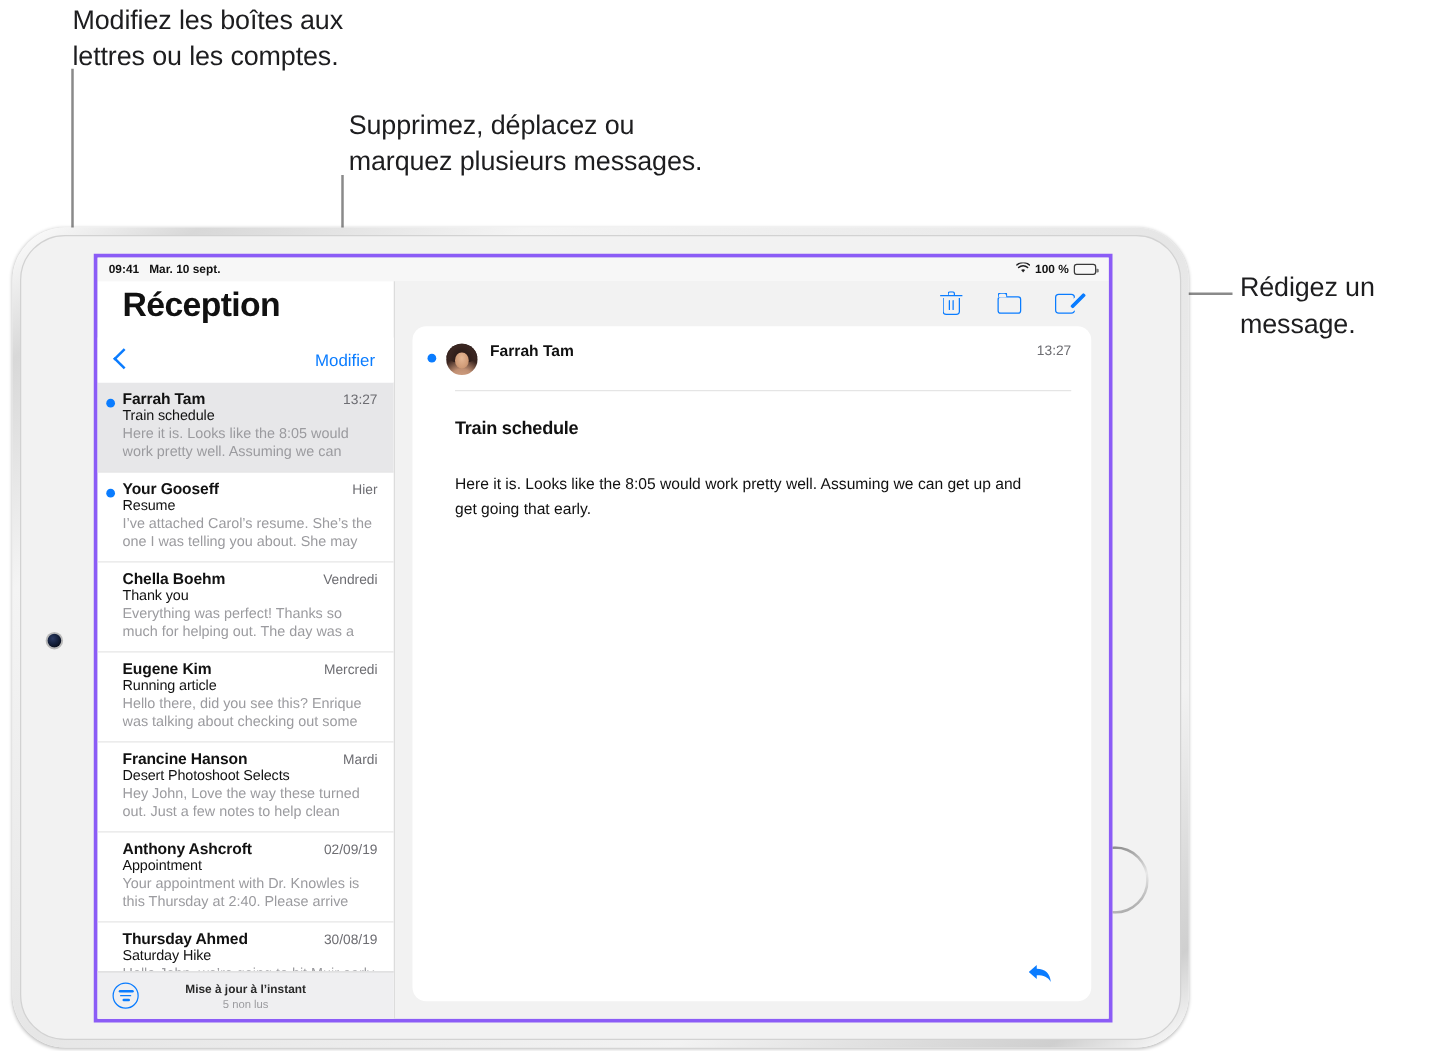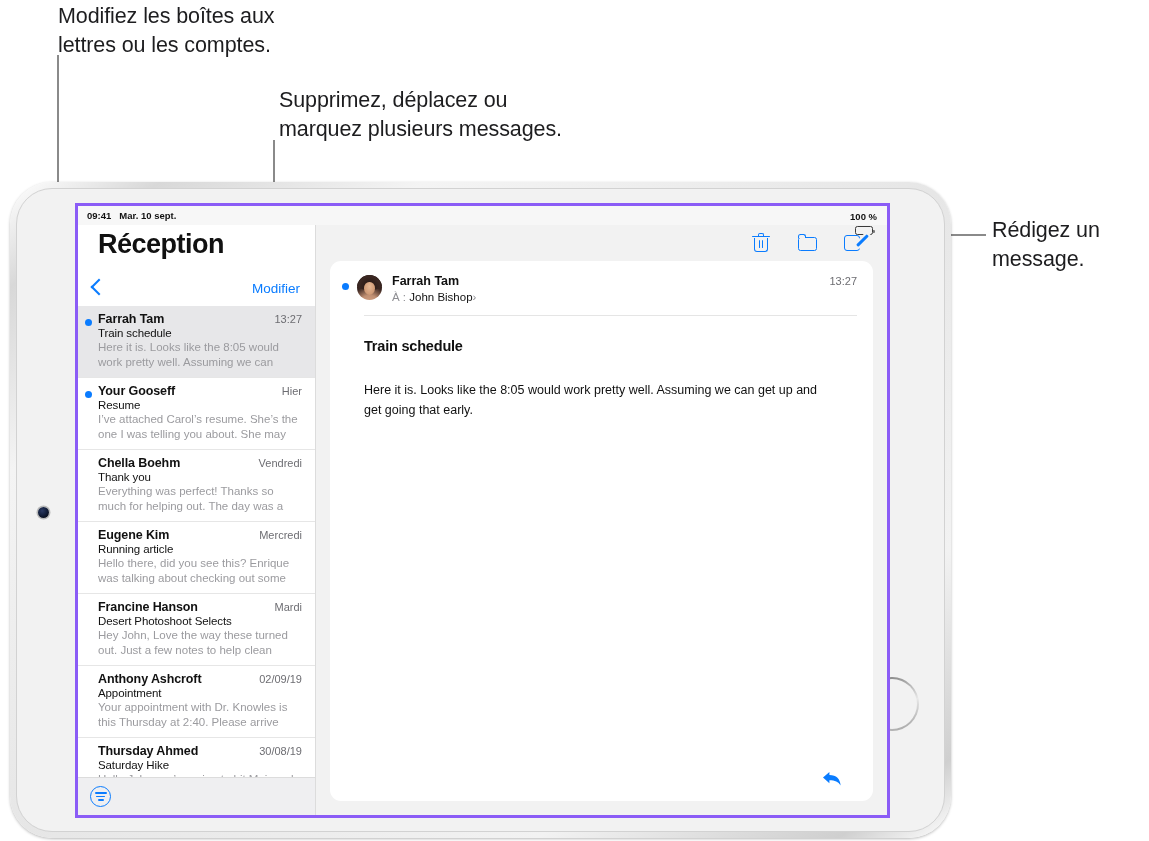--- a/index.html
+++ b/index.html
@@ -80,21 +80,21 @@
     height: 19px;
     flex: 0 0 19px;
     display: flex; align-items: center;
     padding: 0 10px 0 9px;
     font-size: 9.5px;
     color: #111;
     font-weight: 600;
     background: #f7f7f7;
   }
   #status-left { display: flex; gap: 8px; }
-  #status-right { margin-left: auto; display: flex; align-items: center; gap: 4px; flex-direction: column; }
+  #status-right { margin-left: auto; display: flex; align-items: center; gap: 4px; }
   .battery-shell {
     width: 18px; height: 9px; border: 1px solid #3a3a3a; border-radius: 2.4px;
     padding: 1px; position: relative;
   }
   .battery-shell:after {
     content:""; position: absolute; right: -3px; top: 3px;
     width: 1.8px; height: 3px; background: #7a7a7a; border-radius: 0 1px 1px 0;
   }
   .battery-fill { height: 100%; background: #1d1d1f; border-radius: 1.2px; }
 
@@ -371,20 +371,24 @@
                   <div class="msg-preview">Hello John, we’re going to hit Muir early</div>
                 </div>
               </div>
 
             <div id="sidebar-footer">
               <div id="filter-icon">
                   <i></i>
                   <i></i>
                   <i></i>
                 </div>
+              <div id="footer-status">
+                <div class="line1">Mise à jour à l’instant</div>
+                <div class="line2">5 non lus</div>
+              </div>
             </div>
           </div>
 
           <div id="detail">
 
             <div id="detail-toolbar">
               <span class="tb-icon icon-trash">
                 <span class="handle"></span>
                   <span class="lid"></span>
                   <span class="can"></span>
@@ -398,24 +402,20 @@
                   <span class="pen"></span>
               </span>
             </div>
 
             <div id="message-card">
               <div id="msg-header">
                 <span class="hdr-dot"></span>
                 <span id="avatar"></span>
                 <span id="msg-headtext">
                   <div id="msg-from">Farrah Tam</div>
-                  <div id="msg-to">
-                    <span>À :</span>
-                    <b>John Bishop</b><span class="chev">›</span>
-                  </div>
                 </span>
                 <span id="msg-time">13:27</span>
               </div>
               <div id="hdr-rule"></div>
               <div id="msg-subject-line">Train schedule</div>
               <div id="msg-body">Here it is. Looks like the 8:05 would work pretty well. Assuming we can get up and get going that early.</div>
               <span id="reply-btn">
                 <svg width="22" height="18" viewBox="0 0 22 18">
                   <path d="M8.4 2.0 L2.0 7.6 L8.4 13.2 L8.4 10.2 C14.0 10.2 17.4 11.6 19.6 15.6 C19.2 9.0 15.4 5.0 8.4 5.0 Z" fill="#0a7cff"></path>
                 </svg>

